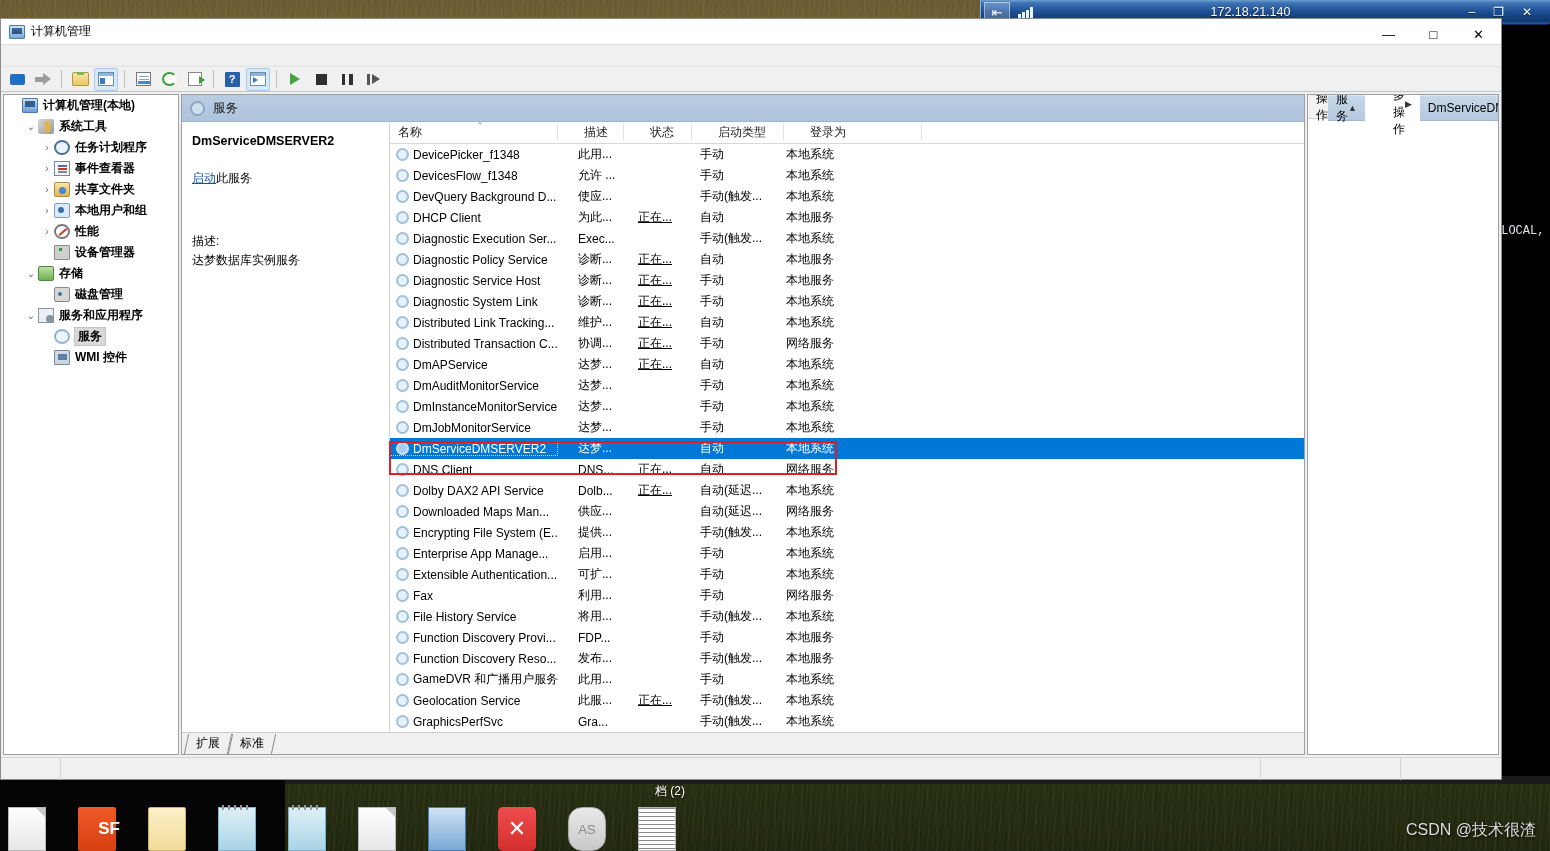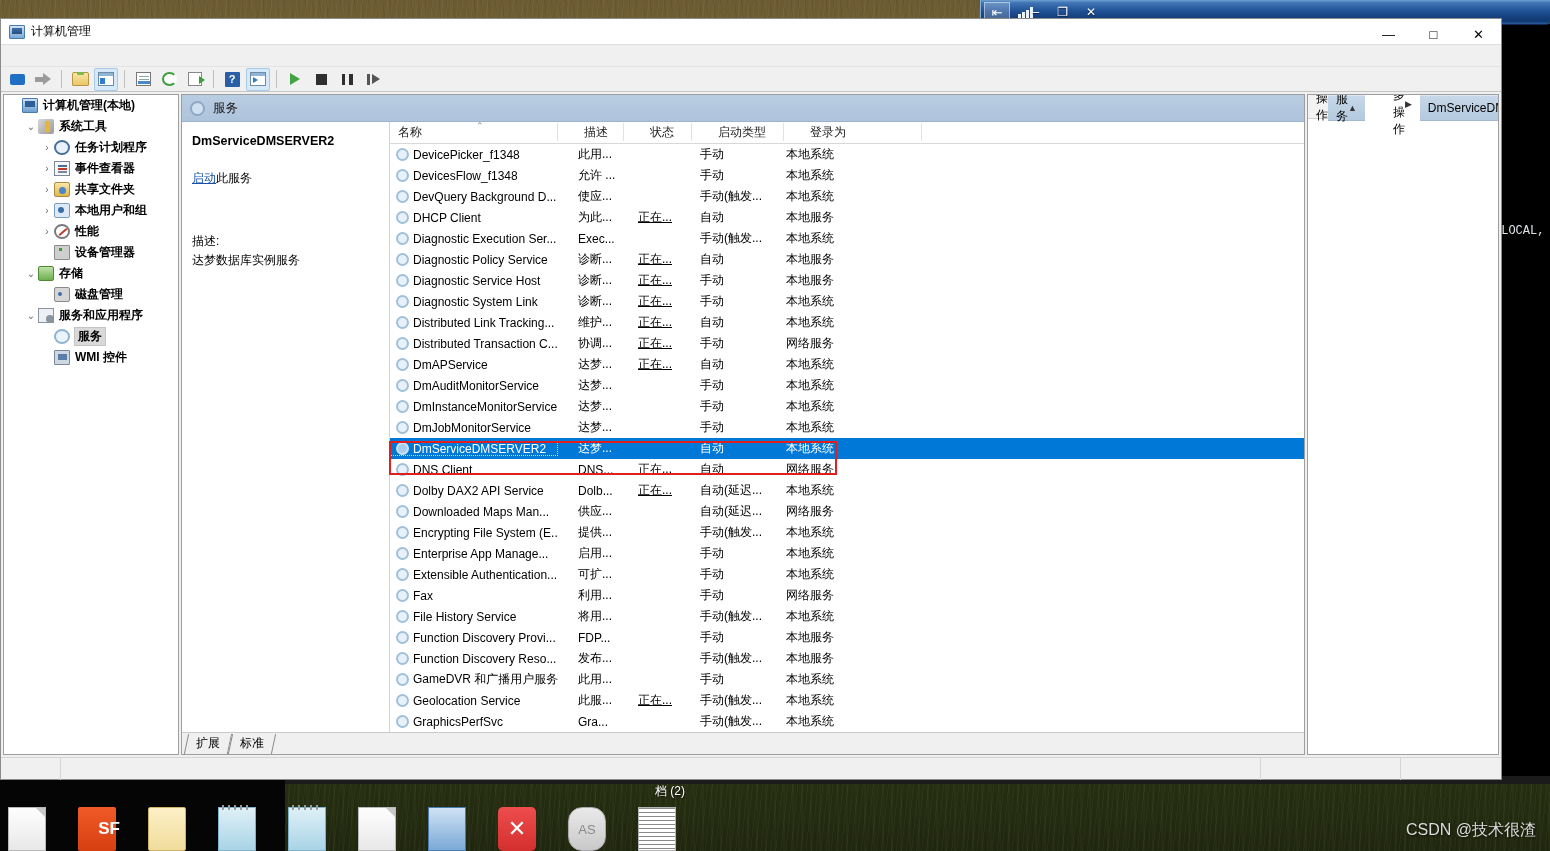--- a/index.html
+++ b/index.html
@@ -437,20 +437,21 @@
   <div class="watermark">CSDN @技术很渣</div>
 
   <div class="rdp-bar">
     <div class="rdp-pin">⇤</div>
     <div class="rdp-signal">
       <i></i>
         <i></i>
         <i></i>
         <i></i>
     </div>
+    <div class="rdp-title">172.18.21.140</div>
     <div class="rdp-btns">
       <span>–</span>
       <span>❐</span>
       <span>✕</span>
     </div>
   </div>
 
   <div class="cm-window">
 
     <div class="cm-titlebar">

